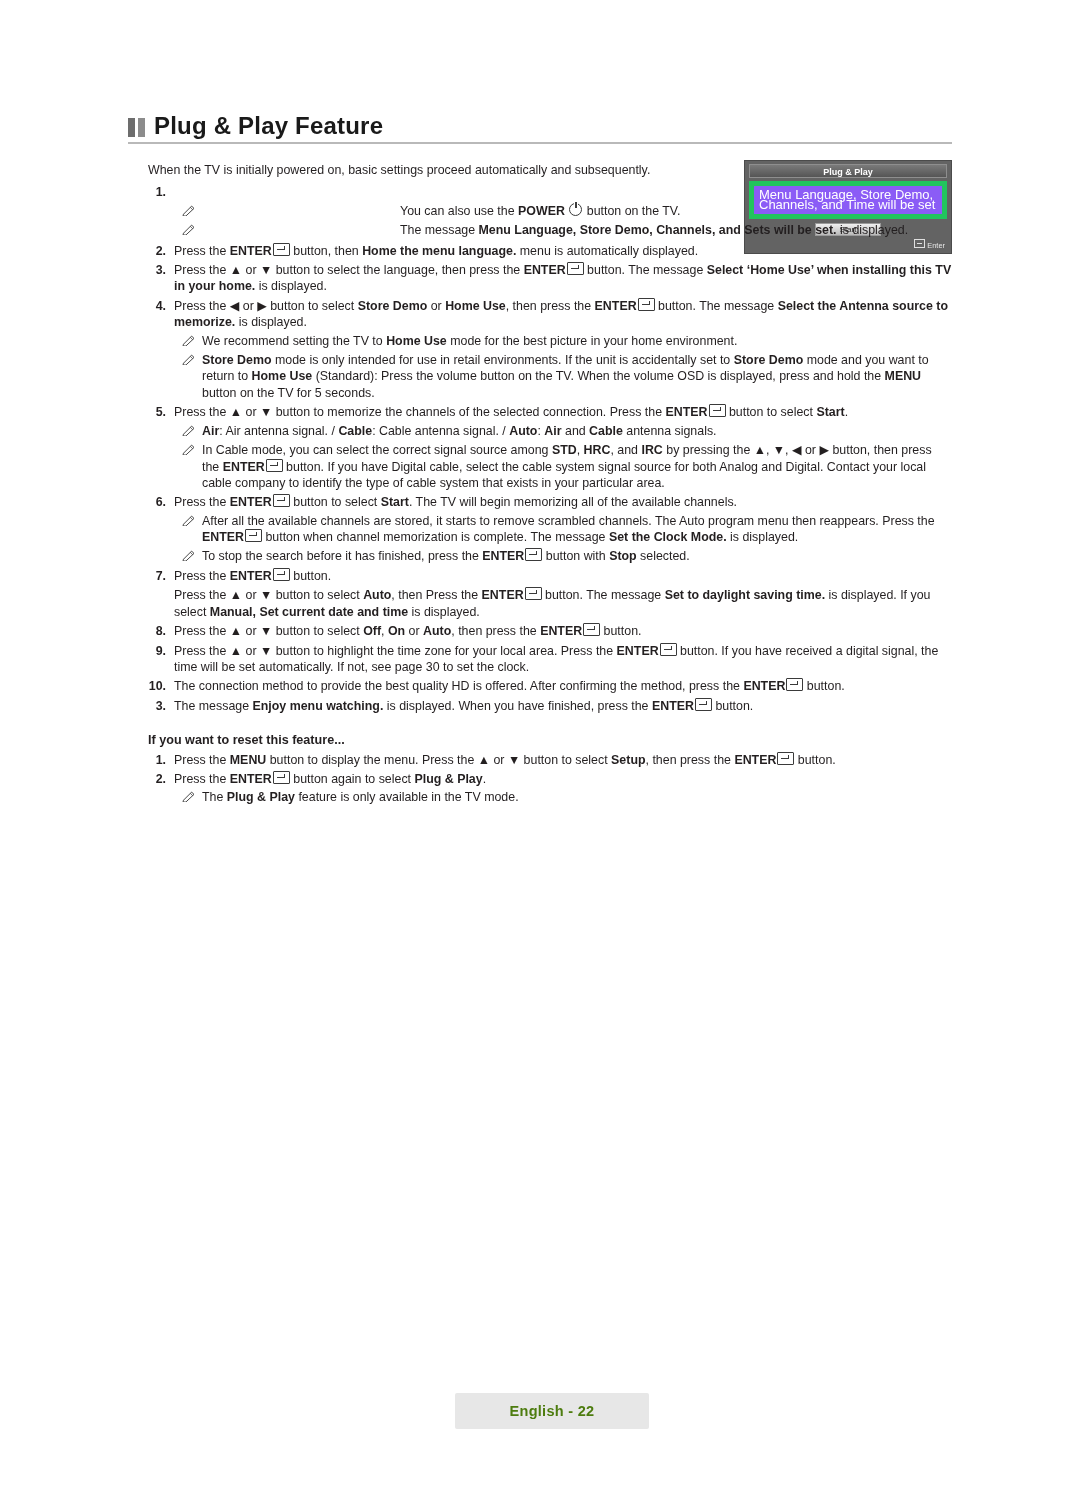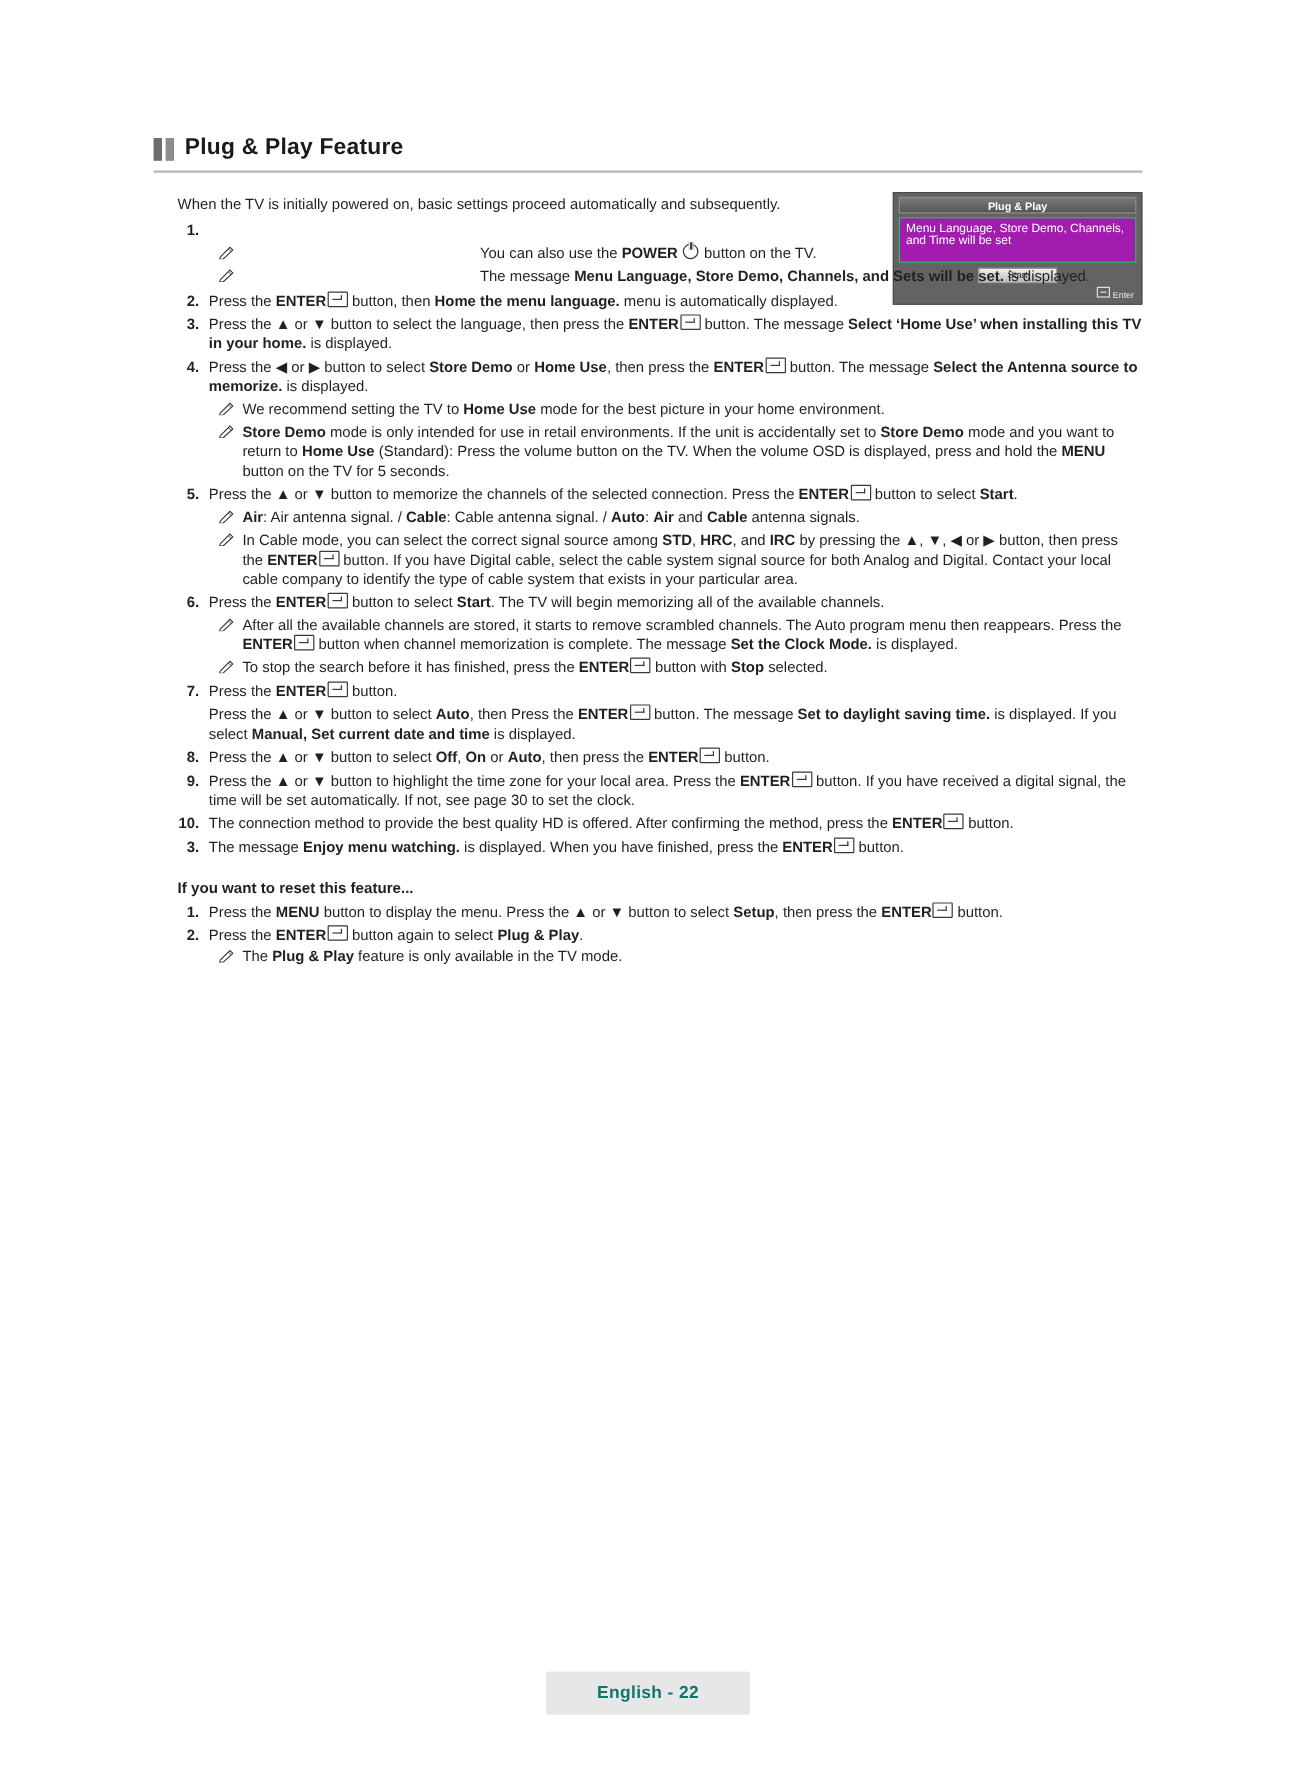--- a/index.html
+++ b/index.html
@@ -39,21 +39,21 @@
   .title-marks span {
     display: block;
     width: 7px;
     height: 19px;
     background: #8c8c8c;
   }
   .title-marks span.dark {
     background: #6d6d6d;
   }
   .page-title {
-    font-size: 19px;
+    font-size: 24px;
     font-weight: bold;
     letter-spacing: 0.2px;
     color: #1a1a1a;
   }
   .title-rule {
     position: absolute;
     left: 128px;
     top: 142px;
     width: 824px;
     height: 2px;
@@ -180,25 +180,25 @@
     text-align: center;
     font-weight: bold;
     font-size: 9px;
     background: linear-gradient(#7a7a7a, #555555);
     border: 1px solid #8e8e8e;
     box-sizing: border-box;
   }
   .osd-body {
     margin: 3px 4px 0 4px;
     height: 38px;
-    background: #a21caf;
-    border: 1px solid #22c55e;
+    background: #8b5cf6;
+    border: 5px solid #22c55e;
     box-sizing: border-box;
     padding: 4px 5px;
-    font-size: 10px;
+    font-size: 13px;
     line-height: 10px;
   }
   .osd-start-wrap {
     margin-top: 4px;
     text-align: center;
   }
   .osd-start {
     display: inline-block;
     min-width: 46px;
     padding: 1px 9px;
@@ -239,30 +239,30 @@
     font-size: 12.6px;
     margin-top: 18px;
     margin-bottom: 3px;
   }
 
   
   .footer {
     position: absolute;
     left: 455px;
     top: 1393px;
-    width: 170px;
+    width: 194px;
     height: 36px;
     background: #e7e7e7;
     border-radius: 2px;
     display: flex;
     align-items: center;
     justify-content: center;
     font-size: 14.5px;
     font-weight: bold;
-    color: #0f766e;
+    color: #4d7c0f;
     letter-spacing: 0.3px;
   }
 </style>
 </head>
 <body>
 
 <div class="page">
 
   <div class="title-row">
     <span class="title-marks">

